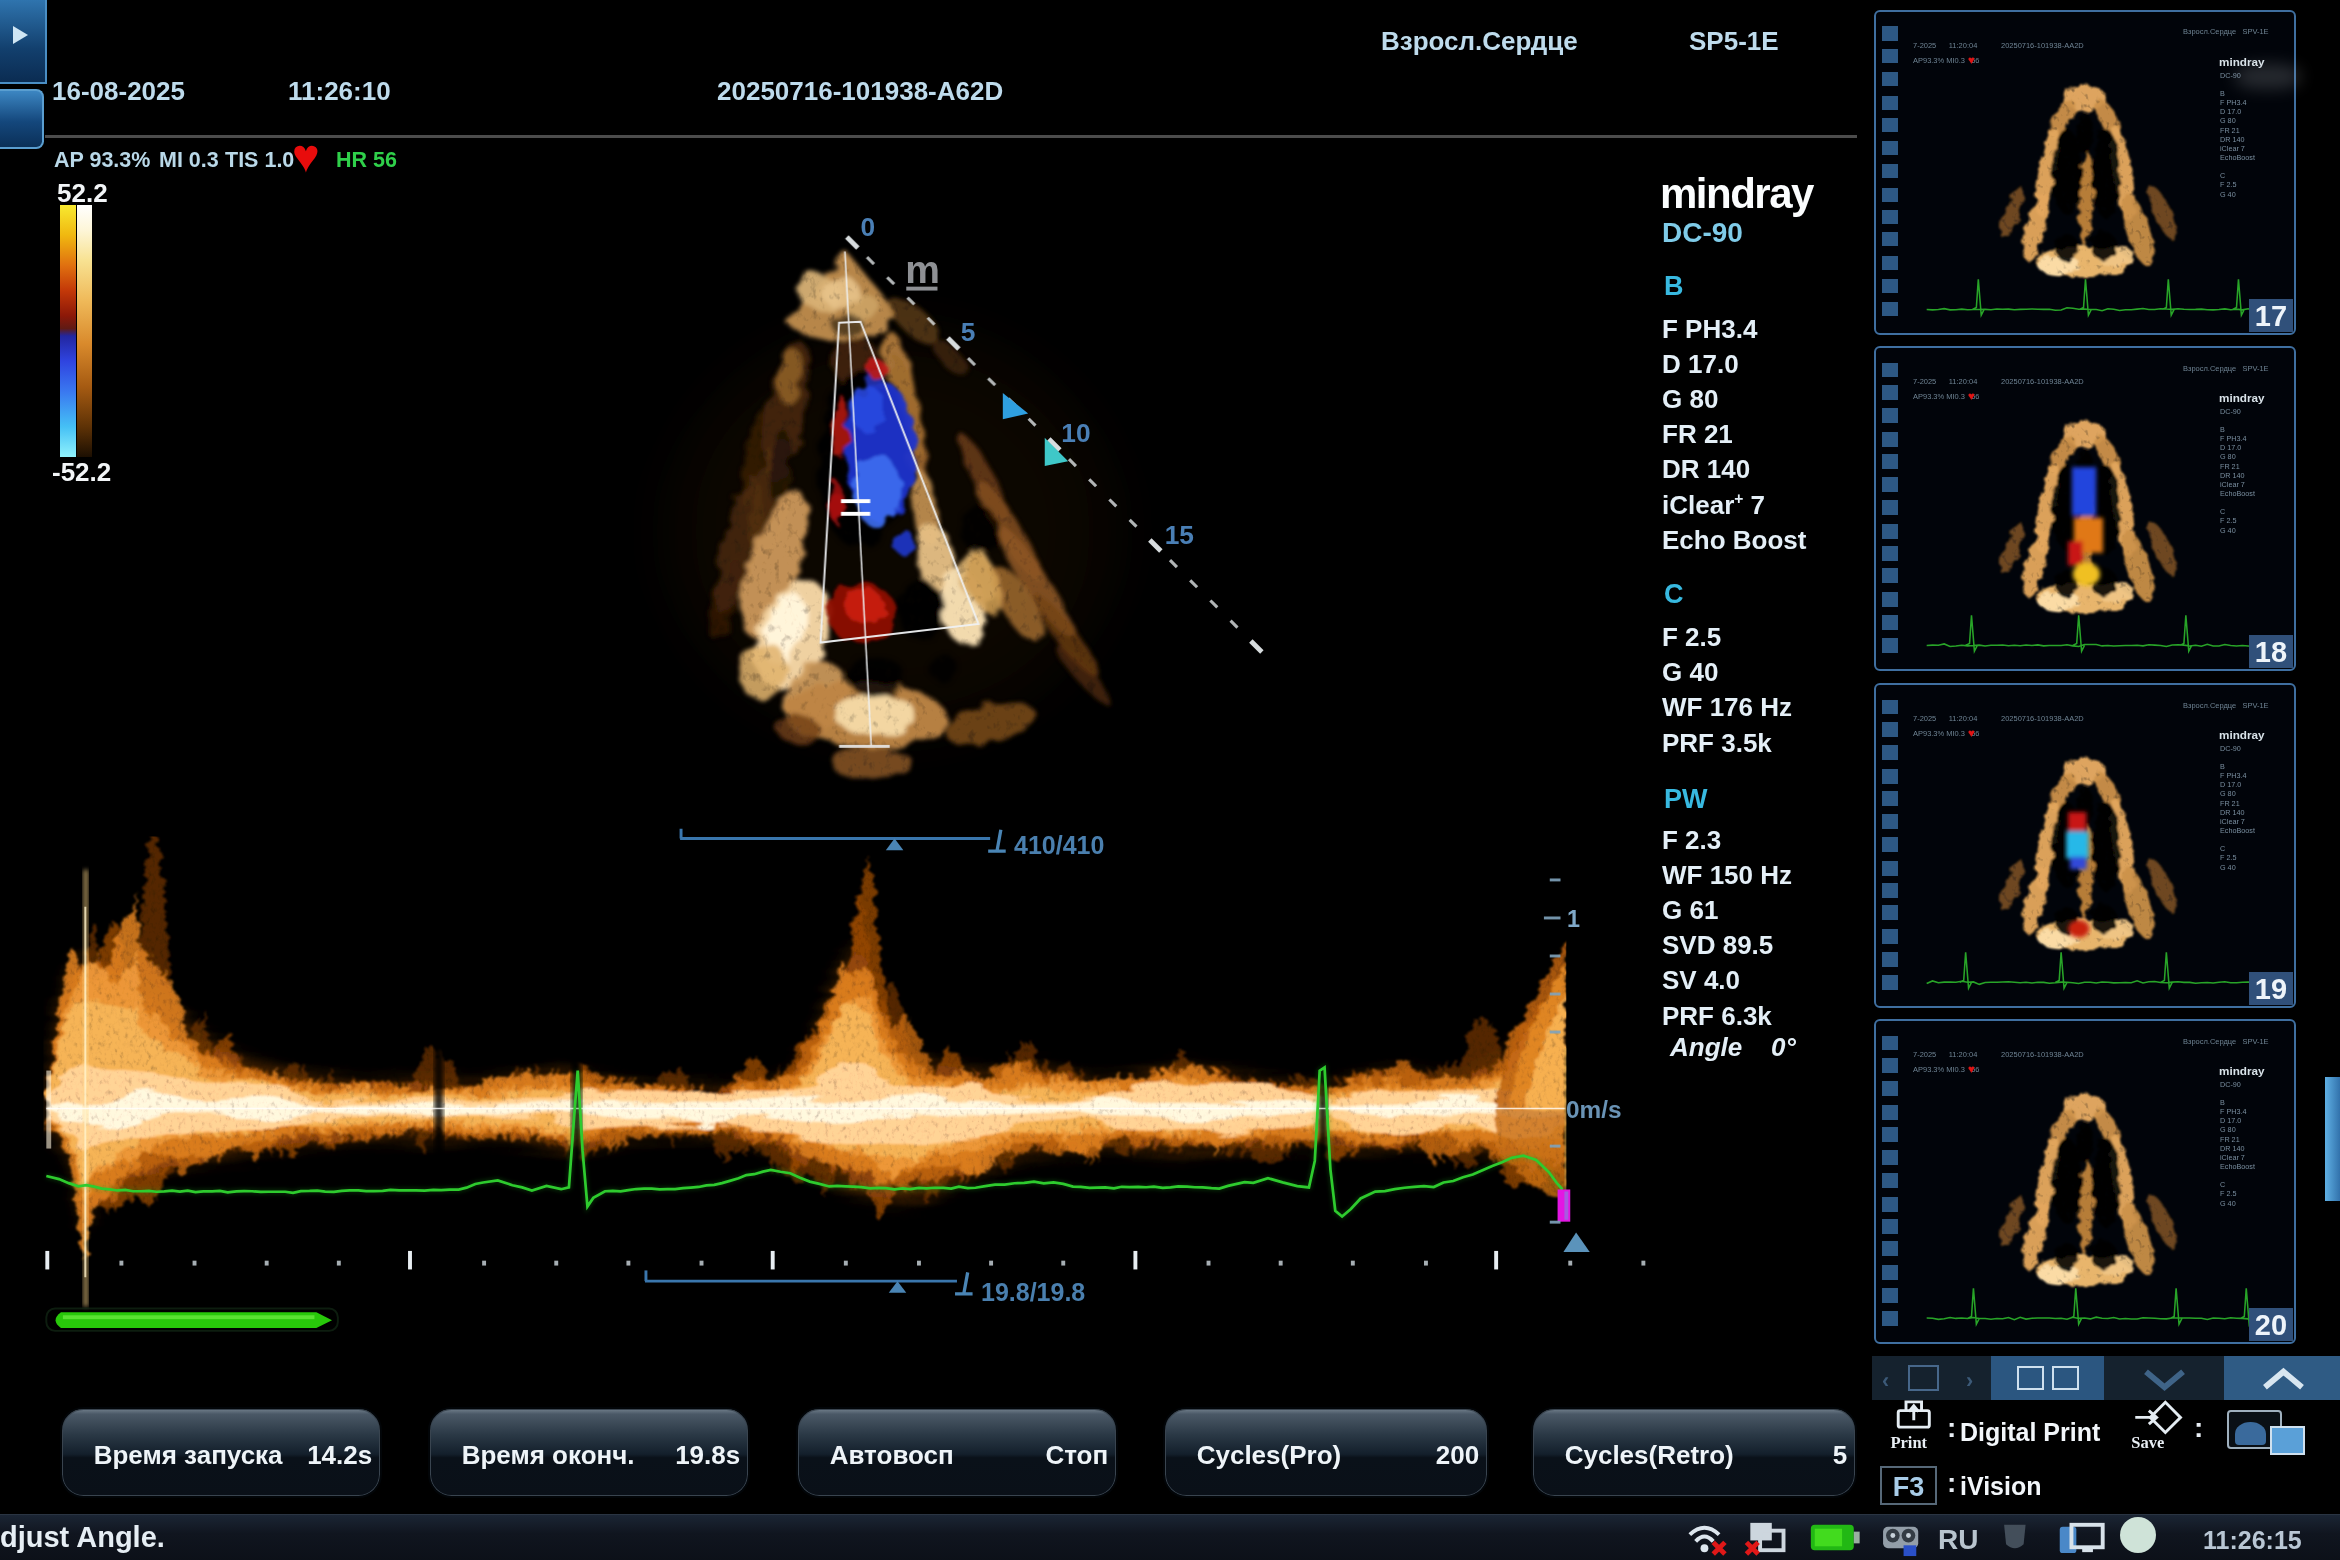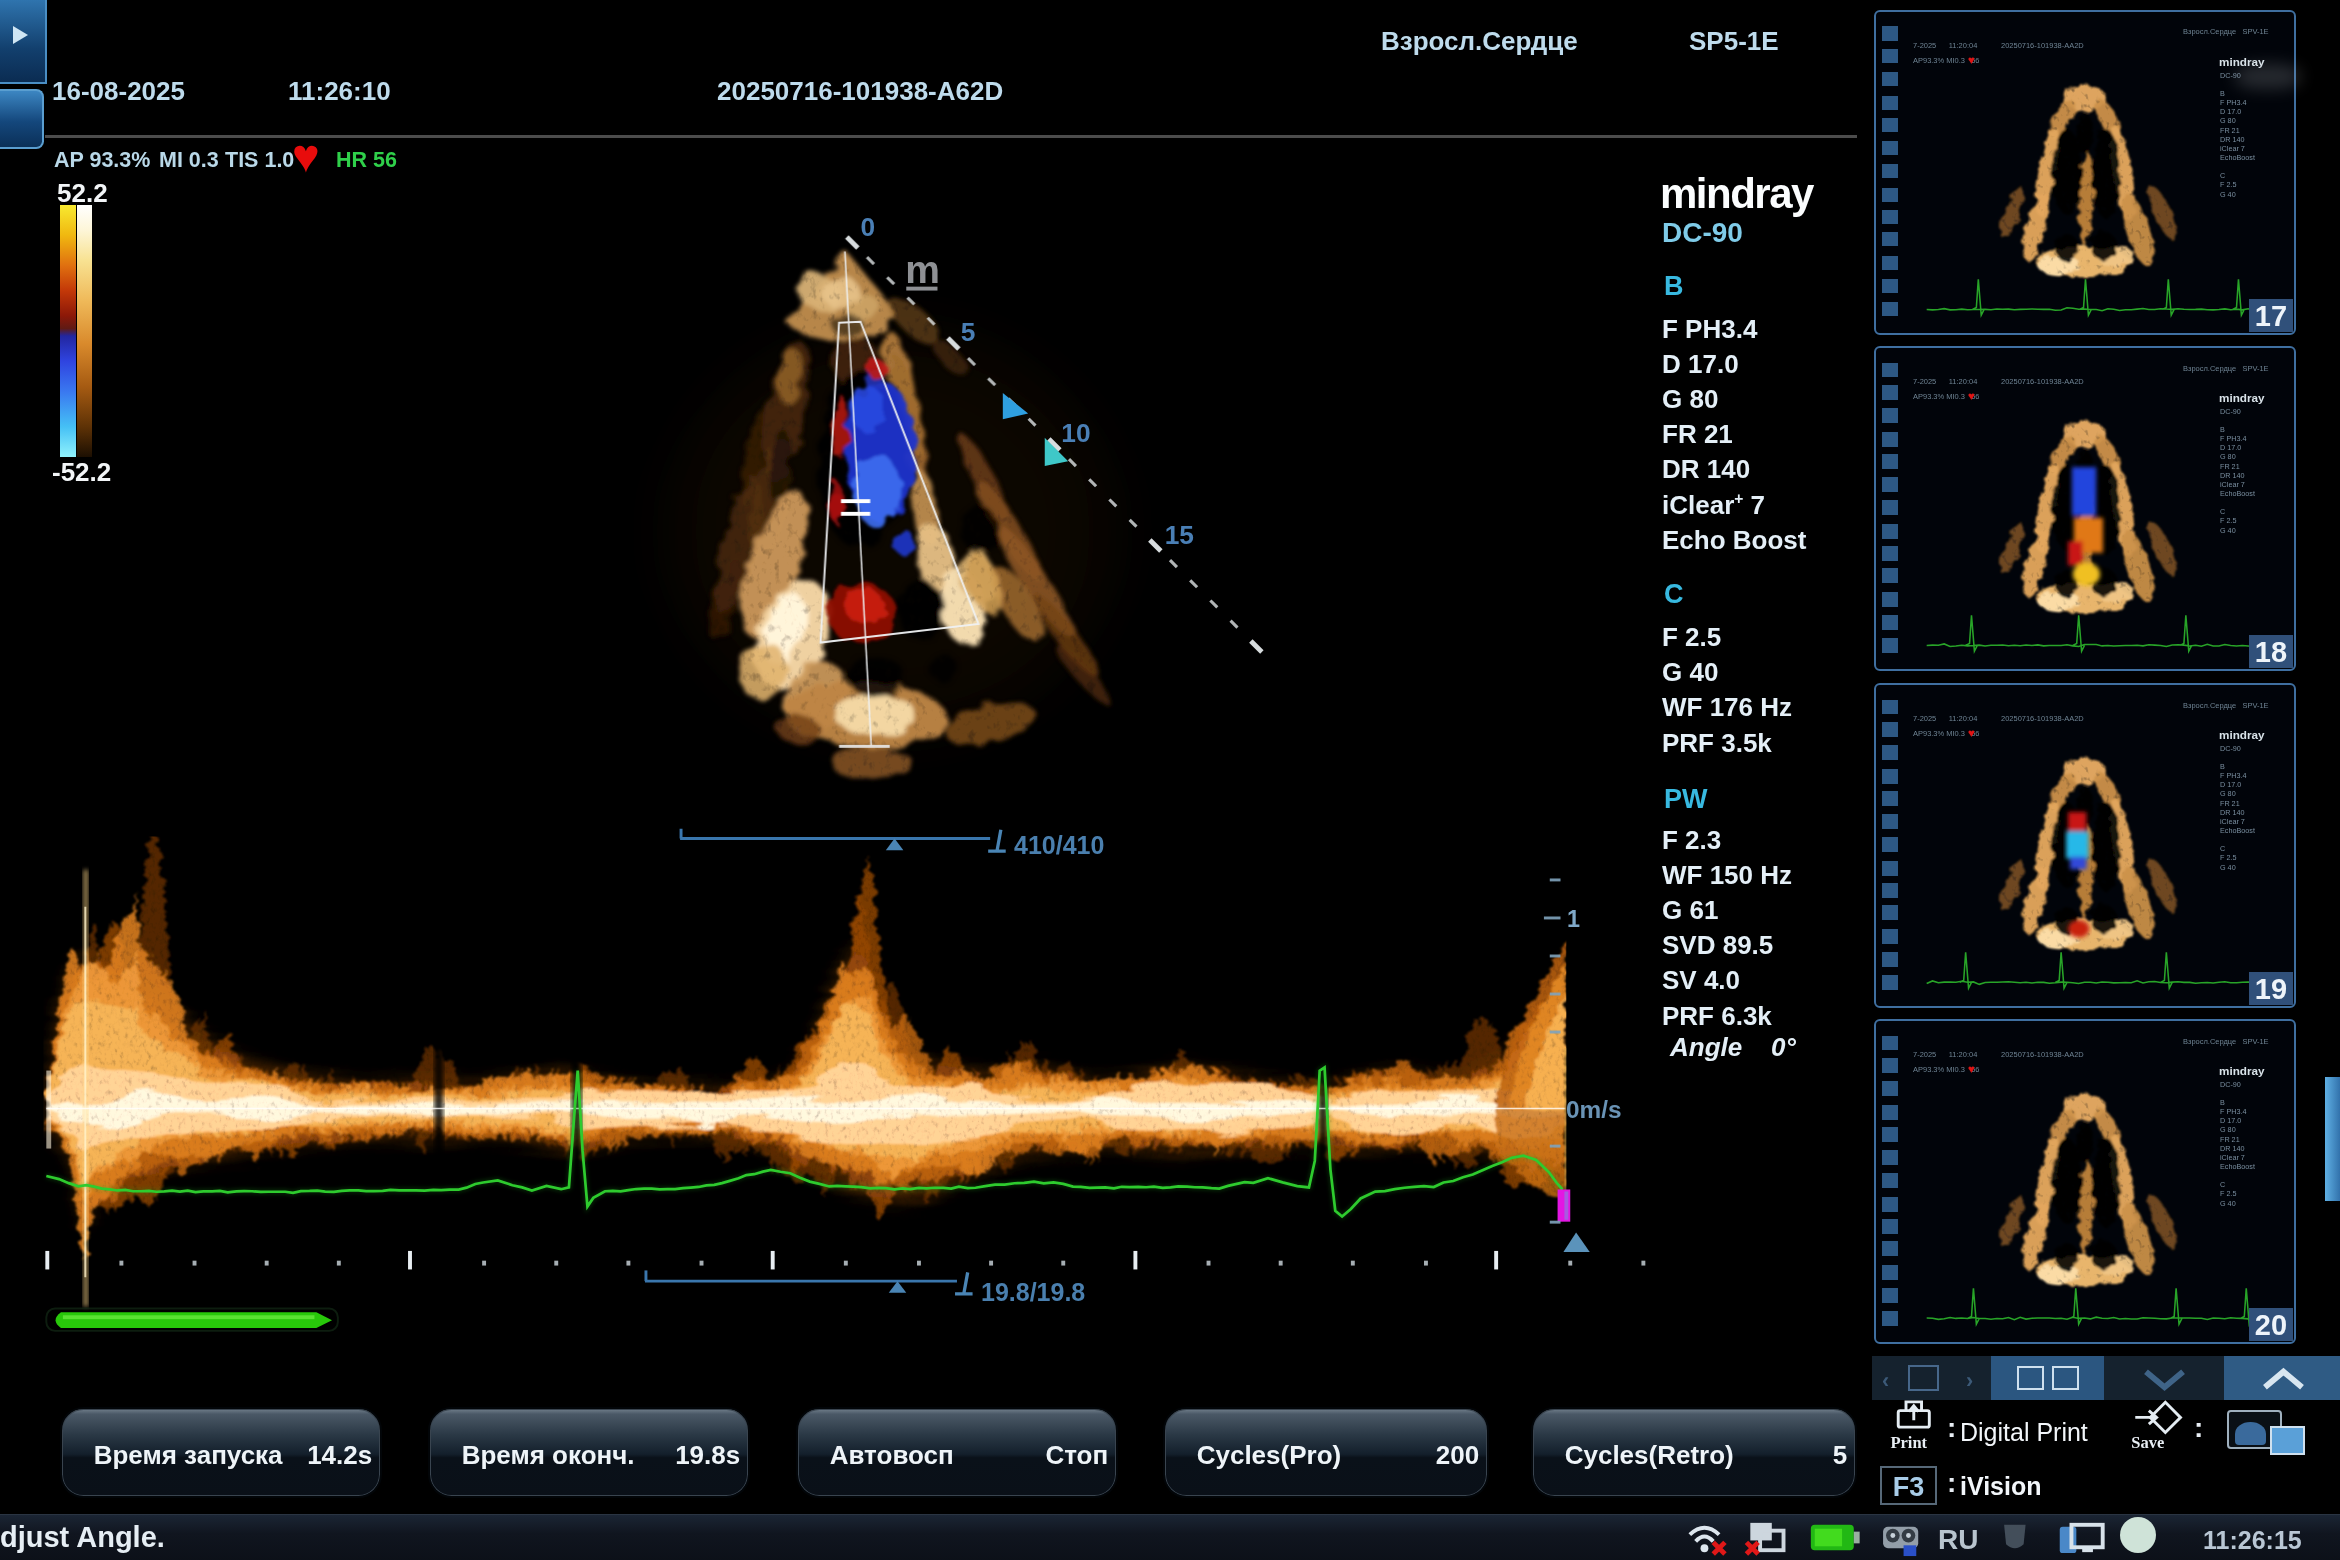--- a/index.html
+++ b/index.html
@@ -330,21 +330,21 @@
   <path d="M34 24 L34 10 M29 15 L34 9 L39 15"></path>
  </g>
  <text x="10" y="52" font-size="17" font-weight="bold" fill="#e8eef4" font-family="Liberation Serif,serif">Print</text>
  <g stroke="#e4ecf2" stroke-width="3" fill="none">
   <rect x="282" y="10" width="22" height="22" transform="rotate(45 293 21)"></rect>
   <path d="M262 21 L283 21 M276 14 L284 21 L276 28"></path>
  </g>
  <text x="258" y="52" font-size="17" font-weight="bold" fill="#e8eef4" font-family="Liberation Serif,serif">Save</text>
 </svg>
 <div class="abs" style="left:1947px;top:1412px;color:#e8eef4;font-size:28px;font-weight:bold;">:</div>
-<div class="abs" style="left:1960px;top:1418px;color:#f2f6fa;font-size:25px;font-weight:normal;">Digital Print</div>
+<div class="abs" style="left:1960px;top:1418px;color:#f2f6fa;font-size:25px;font-weight:bold;">Digital Print</div>
 <div class="abs" style="left:2194px;top:1412px;color:#e8eef4;font-size:28px;font-weight:bold;">:</div>
 <div class="abs" style="left:2227px;top:1410px;width:55px;height:39px;border:2.9px solid #9fb0be;border-radius:3.9px;background:#0a1016;box-sizing:border-box;"></div>
 <div class="abs" style="left:2235px;top:1422px;width:31px;height:23.4px;background:#3a6a9c;border-radius:50% 50% 3.9px 3.9px;"></div>
 <div class="abs" style="left:2270px;top:1426px;width:31px;height:25px;background:#5aa0d8;border:2px solid #cfe0ee;"></div>
 <div class="abs" style="left:1880px;top:1466px;width:57px;height:39px;border:2px solid #566878;color:#a8cce8;font-size:27px;font-weight:bold;text-align:center;line-height:39px;box-sizing:border-box;">F3</div>
 <div class="abs" style="left:1947px;top:1467px;color:#e8eef4;font-size:28px;font-weight:bold;">:</div>
 <div class="abs" style="left:1960px;top:1472px;color:#f2f6fa;font-size:25px;font-weight:bold;">iVision</div>
 
 <div class="abs" style="left:0;top:1514px;width:2341px;height:47px;background:linear-gradient(180deg,#1b2534,#10151f 40%,#0c1018);border-top:1px solid #2a3442;"></div>
 <div class="abs" style="left:0px;top:1521px;color:#e6eef4;font-size:29px;font-weight:bold;">djust Angle.</div>

